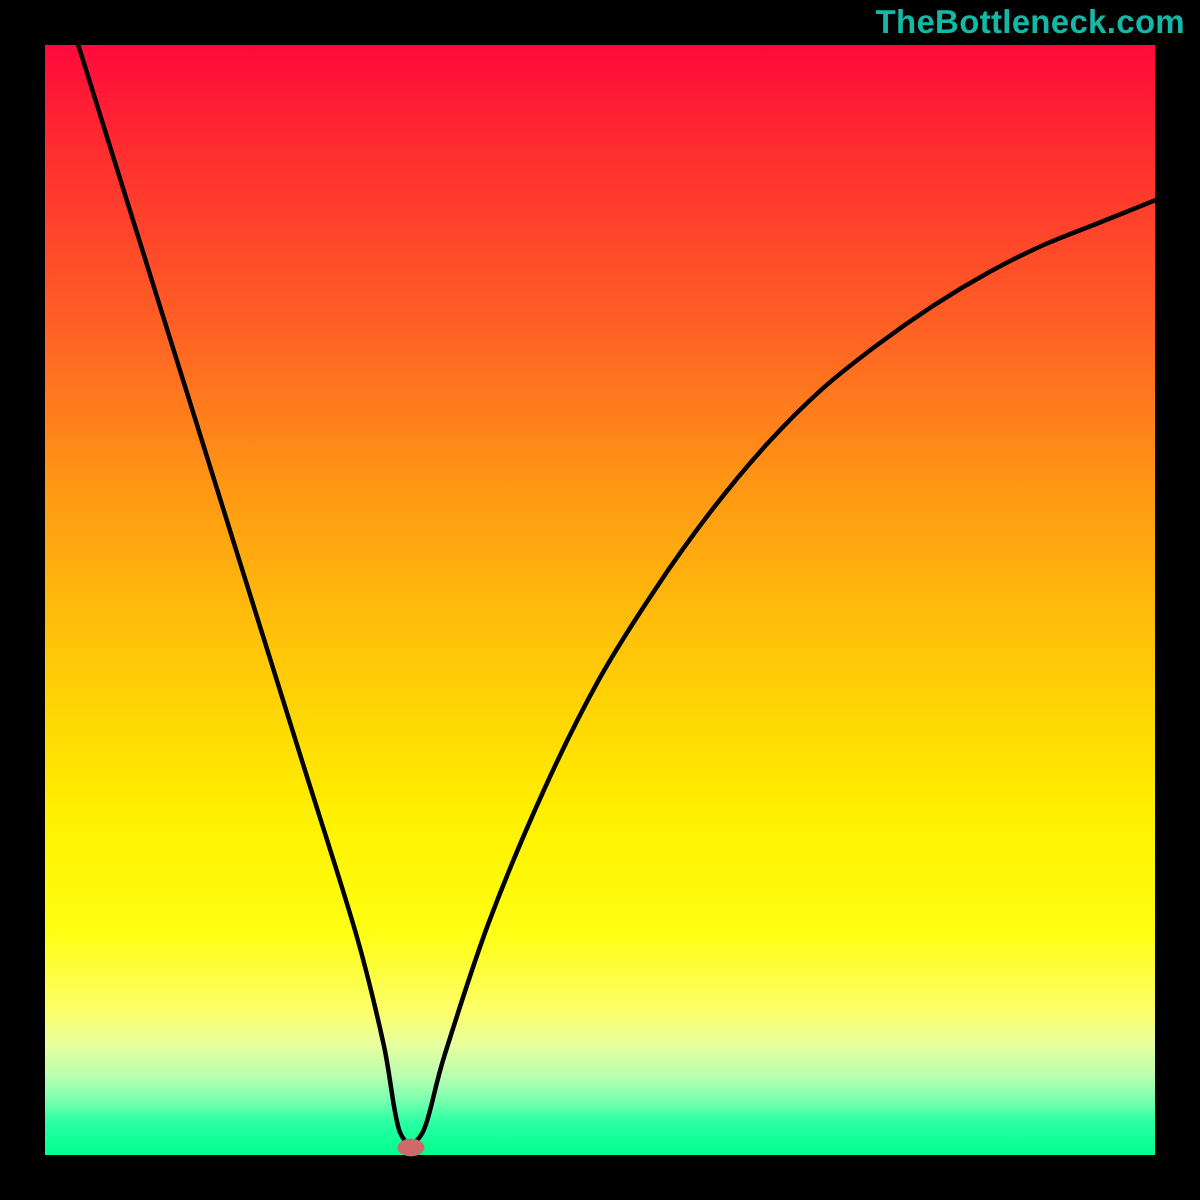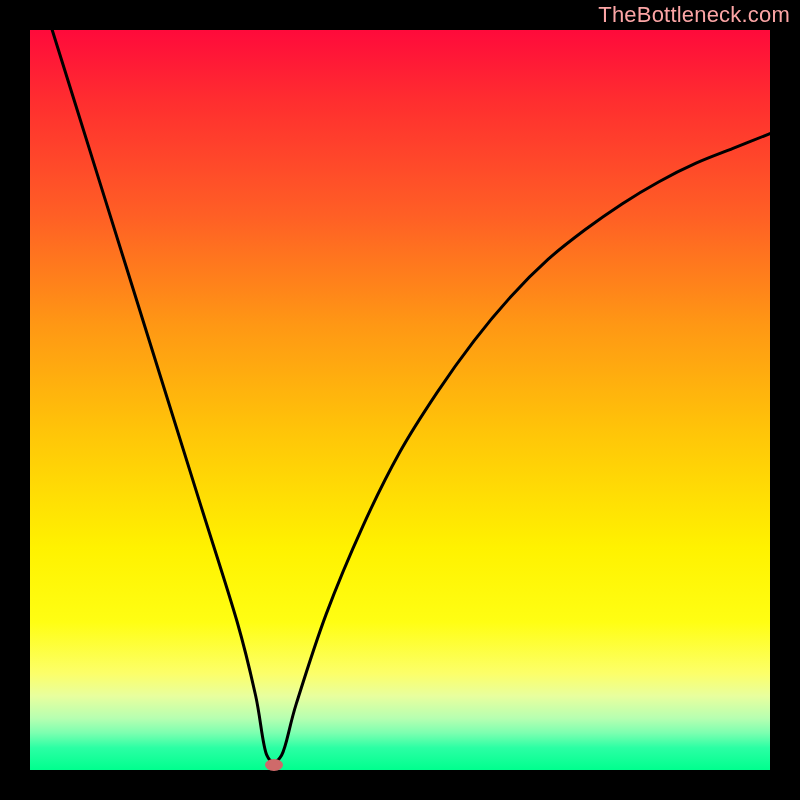--- a/index.html
+++ b/index.html
@@ -14,23 +14,23 @@
   .frame {
     position: relative;
     width: 800px;
     height: 800px;
     background: #000000;
   }
   .watermark {
     position: absolute;
     top: 2px;
     right: 10px;
-    color: #fca5a5;
+    color: #14b8a6;
     font-size: 22px;
-    font-weight: normal;
+    font-weight: bold;
     letter-spacing: 0.2px;
     z-index: 10;
   }
   .plot {
     position: absolute;
     left: 30px;
     top: 30px;
     width: 740px;
     height: 740px;
     background: linear-gradient(to bottom,

